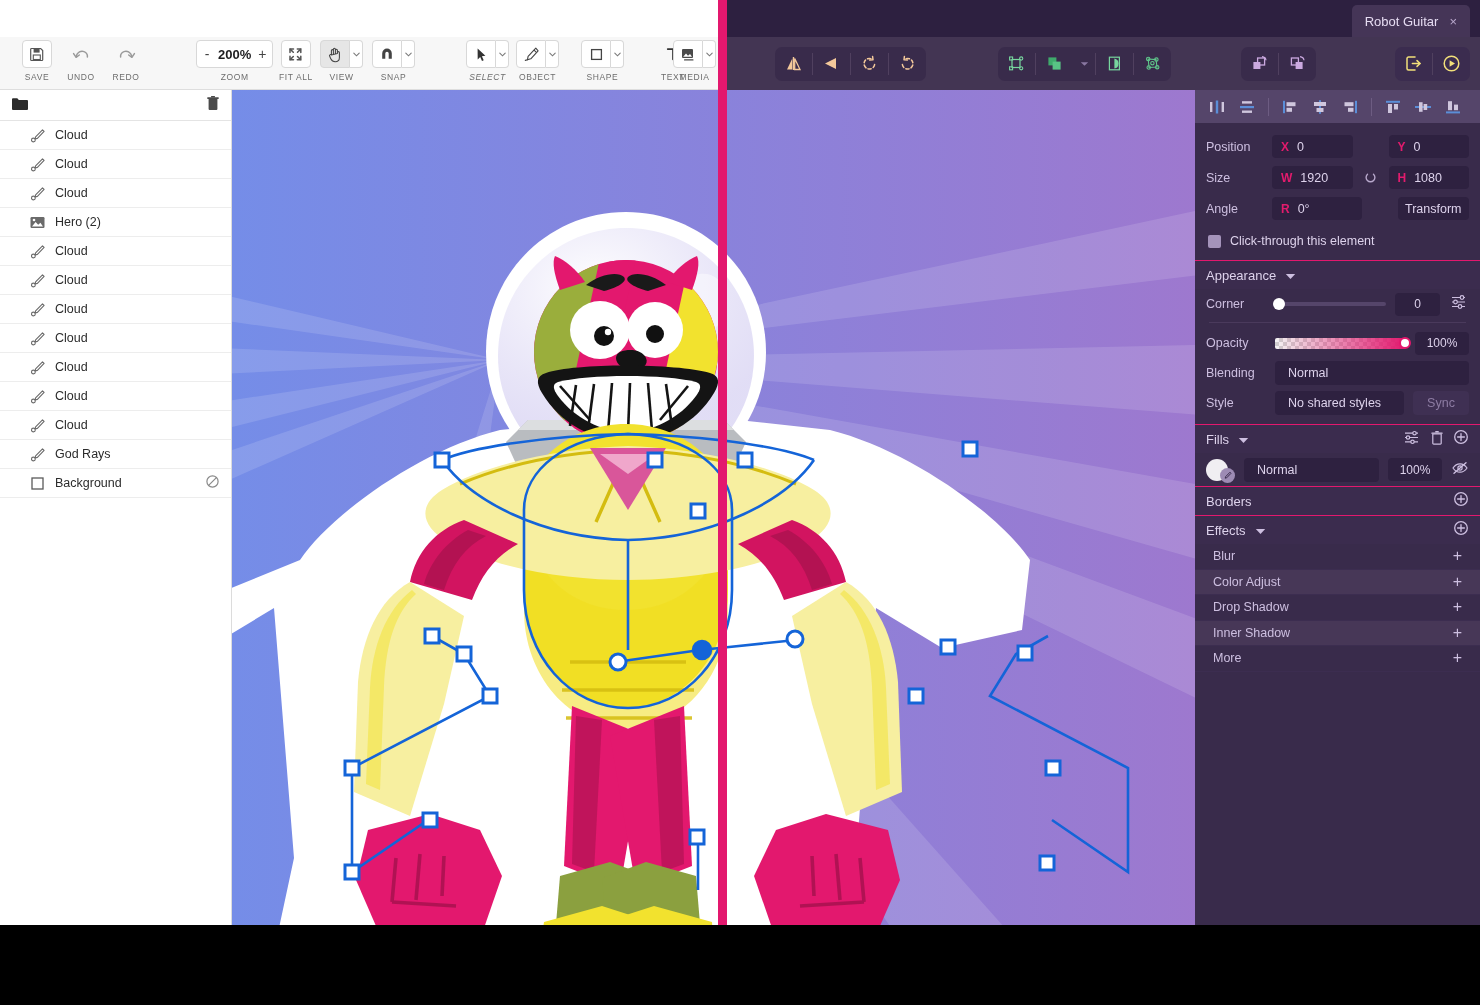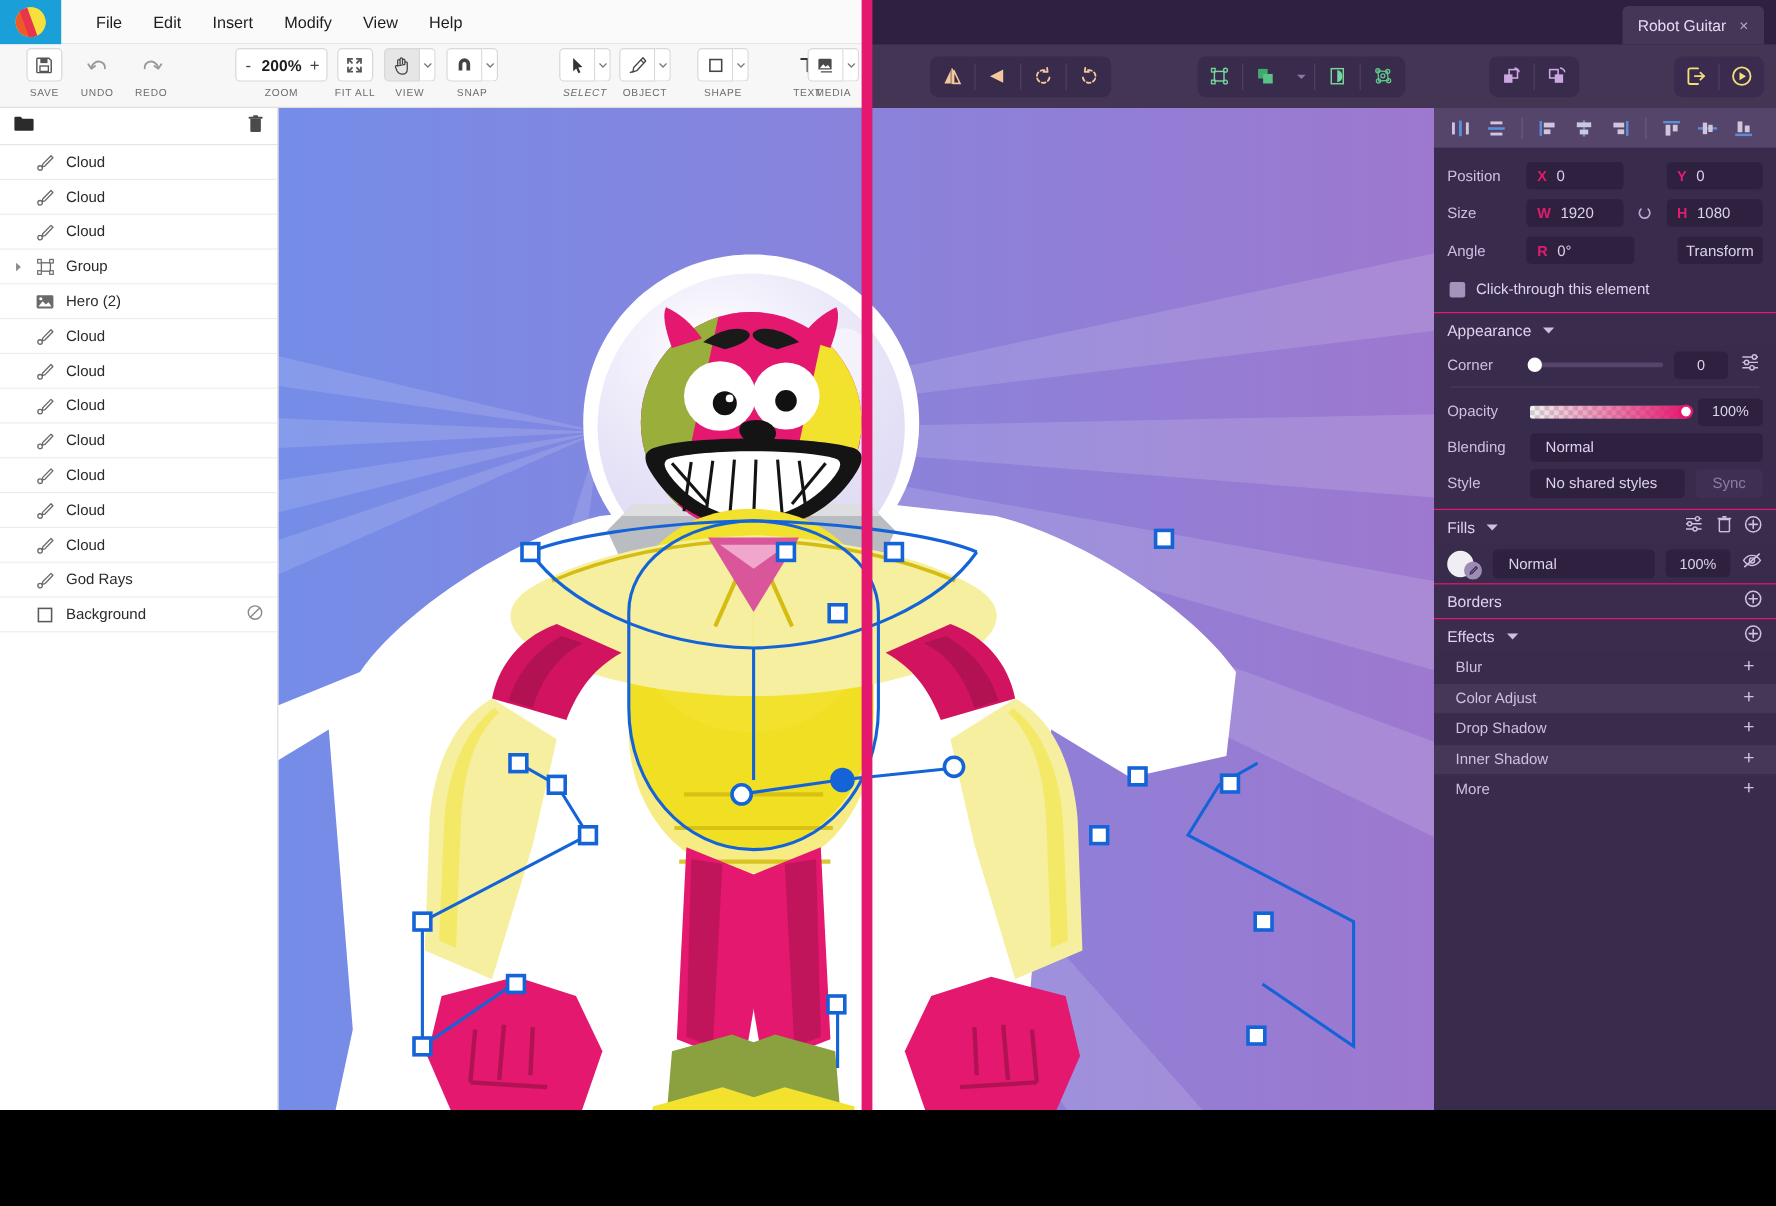--- a/index.html
+++ b/index.html
@@ -117,37 +117,20 @@
   .art-svg { position:absolute; top:0; }
   .bottom-strip { position:absolute; left:0; top:925px; width:1480px; height:80px; background:#000; }
 </style>
 </head>
 <body>
 
 <div id="app">
 
   <div class="light-pane">
 
-    <div class="menubar">
-      <div class="logo-box">
-        <div class="logo-ball">
-            <i class="p1"></i>
-            <i class="p2"></i>
-            <i class="p3"></i>
-          </div>
-      </div>
-      <div class="menu-items">
-        <div class="menu-item">File</div>
-        <div class="menu-item">Edit</div>
-        <div class="menu-item">Insert</div>
-        <div class="menu-item">Modify</div>
-        <div class="menu-item">View</div>
-        <div class="menu-item">Help</div>
-      </div>
-    </div>
 
     <div class="toolbar">
 
       <div class="tb-group" style="left:22px;">
         <div class="tb-row">
           <div class="tb-btn">
             <svg width="16" height="16" viewBox="0 0 16 16">
                 <path d="M2.5 2.5h9.2l2 2v9.2a.8.8 0 0 1-.8.8H2.5a.8.8 0 0 1-.8-.8V3.3a.8.8 0 0 1 .8-.8z" fill="none" stroke="#555" stroke-width="1.2"></path>
                 <rect x="4.6" y="2.6" width="6" height="4" fill="#555"></rect>
                 <rect x="4.3" y="9" width="7" height="4.5" fill="none" stroke="#555" stroke-width="1.1"></rect>
@@ -552,39 +535,20 @@
       </div>
       <div class="layer-row">
         <span class="disclose"></span>
         <span class="lr-ico">
             <svg width="15" height="15" viewBox="0 0 15 15">
               <path d="M12.5 1.8 5.6 8.8l-.5 2.2 2.3-.6 6.7-7z" fill="none" stroke="#6a6a6a" stroke-width="1.1" stroke-linejoin="round"></path>
               <circle cx="3.4" cy="12" r="1.9" fill="none" stroke="#6a6a6a" stroke-width="1.1"></circle>
             </svg>
           </span>
         <span>Cloud</span>
-      </div>
-      <div class="layer-row">
-        <span class="disclose">
-            <svg width="7" height="9" viewBox="0 0 7 9">
-              <path d="M1.4 1 5.4 4.5 1.4 8z" fill="#8a8a8a"></path>
-            </svg>
-          </span>
-        <span class="lr-ico">
-            <svg width="16" height="15" viewBox="0 0 16 15">
-              <rect x="4.5" y="4" width="7.5" height="7" fill="none" stroke="#6a6a6a" stroke-width="1.1"></rect>
-              <g fill="#fff" stroke="#6a6a6a" stroke-width="1">
-                <rect x="1.4" y="1.2" width="3" height="3"></rect>
-                <rect x="11.4" y="1.2" width="3" height="3"></rect>
-                <rect x="1.4" y="10.6" width="3" height="3"></rect>
-                <rect x="11.4" y="10.6" width="3" height="3"></rect>
-              </g>
-            </svg>
-          </span>
-        <span>Group</span>
       </div>
       <div class="layer-row">
         <span class="disclose"></span>
         <span class="lr-ico">
             <svg width="17" height="15" viewBox="0 0 17 15">
               <rect x="1.5" y="2" width="14" height="11" rx="1.2" fill="#6a6a6a"></rect>
               <path d="M3 11.5 6.6 7 9.2 9.8 11.4 7.8 14 11.5z" fill="#fff"></path>
               <circle cx="5" cy="5" r="1.3" fill="#fff"></circle>
             </svg>
           </span>

